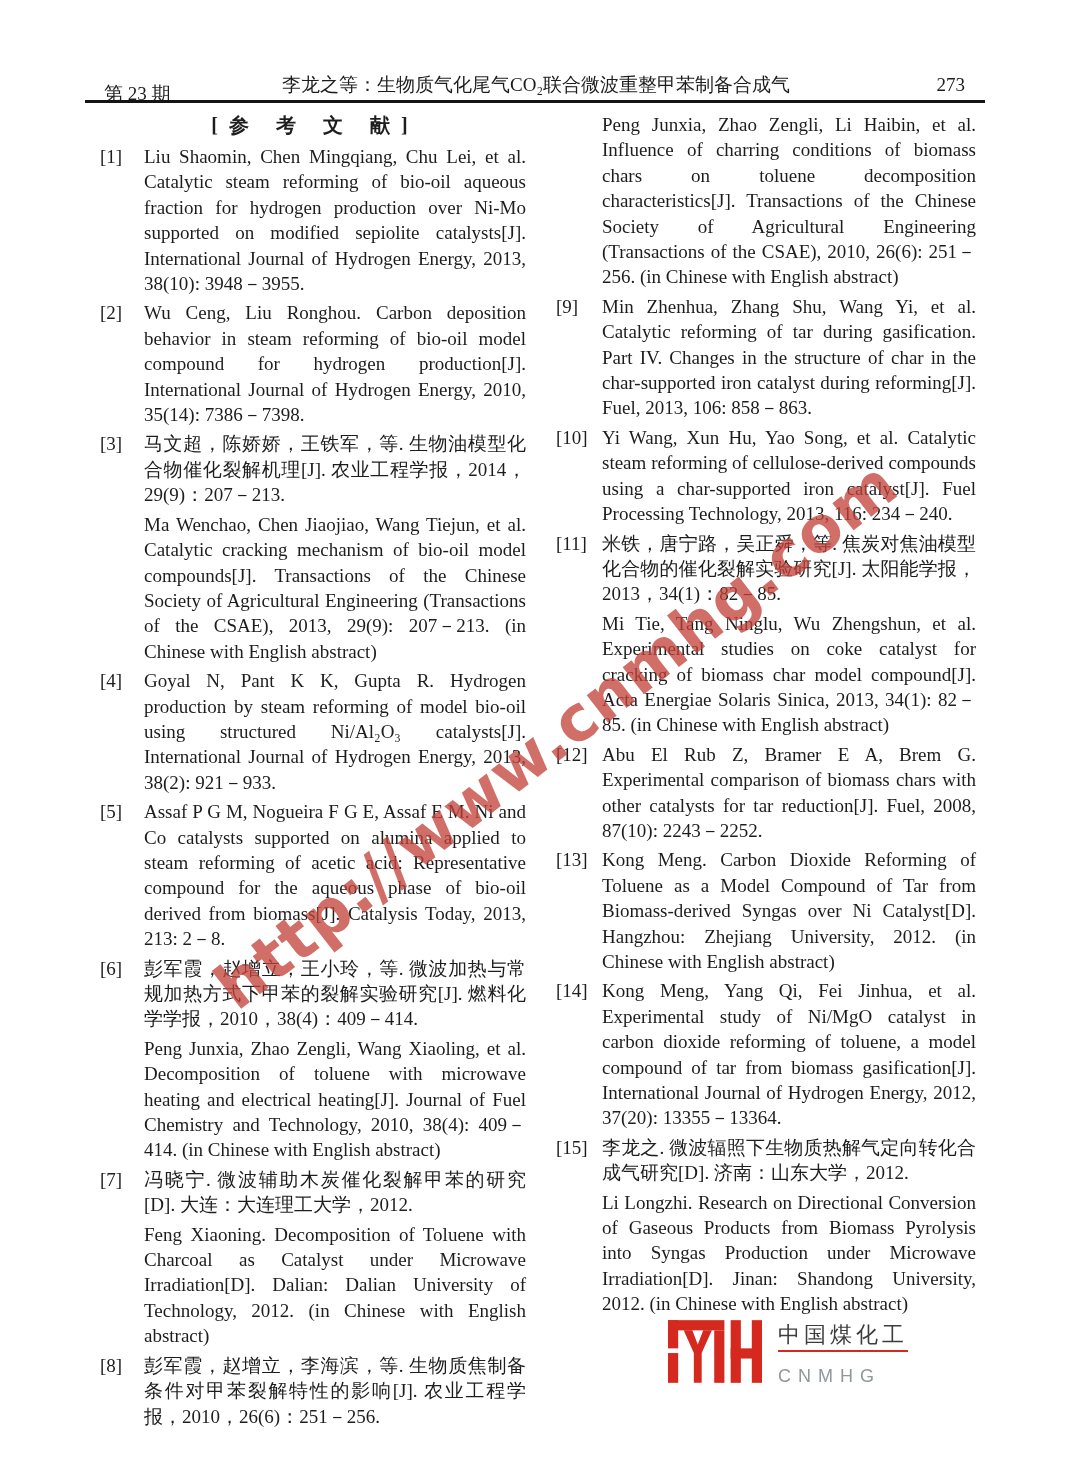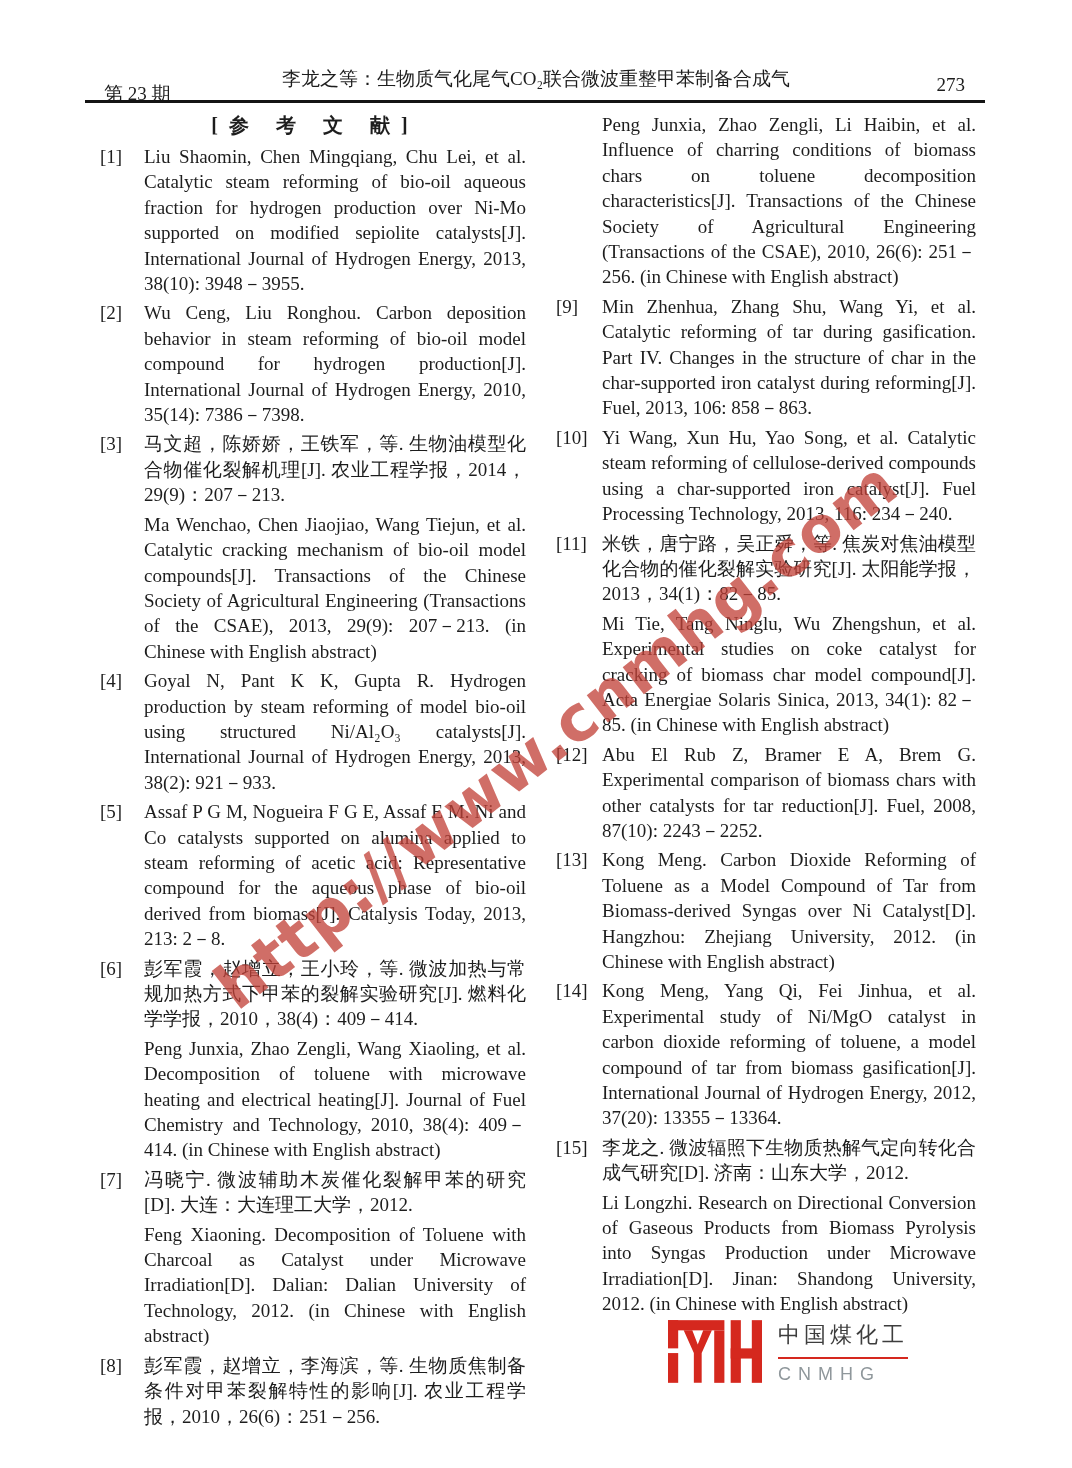--- a/index.html
+++ b/index.html
@@ -4,21 +4,21 @@
 <style>
   html,body { margin:0; padding:0; }
   body {
     width:1072px; height:1468px; position:relative;
     background:#ffffff; color:#1d1d1d;
     font-family:"Liberation Serif","DejaVu Serif",serif;
     overflow:hidden;
   }
   
   .hdr-issue { position:absolute; left:104px; top:81px; font-size:19px; }
-  .hdr-title { position:absolute; left:0; top:66px; width:1072px; text-align:center; font-size:19px; }
+  .hdr-title { position:absolute; left:0; top:72px; width:1072px; text-align:center; font-size:19px; }
   .hdr-page  { position:absolute; right:107px; top:74px; font-size:19px; }
   .hdr-rule  { position:absolute; left:85px; top:100px; width:900px; height:3px; background:#141414; }
   
   .sec-title {
     position:absolute; left:100px; top:112px; width:430px;
     text-align:center; font-weight:bold; font-size:20px; letter-spacing:0.55em;
   }
   
   .col { position:absolute; font-size:19px; line-height:25.4px; }
   .col-left  { left:100px; top:140px; width:430px; }
@@ -36,25 +36,25 @@
     font-size:63px; letter-spacing:1px;
     color:rgba(193,64,55,0.76);
     pointer-events:none; z-index:5; white-space:nowrap;
   }
   
   .logo { position:absolute; left:668px; top:1320px; display:flex; align-items:flex-start; }
   .logo-mark { width:94px; height:63px; display:block; }
   .logo-text { margin-left:16px; display:flex; flex-direction:column; }
   .logo-cn {
     font-family:"DejaVu Sans",sans-serif; font-size:22px; color:#3d3d3d;
-    letter-spacing:4px; padding-bottom:7px; border-bottom:2px solid #d5281e; white-space:nowrap;
+    letter-spacing:4px; border-bottom:2px solid #d5281e; white-space:nowrap;
   }
   .logo-en {
     font-family:"Liberation Sans",sans-serif; font-size:18px; color:#8f979b;
-    letter-spacing:7px; margin-top:5px; white-space:nowrap;
+    letter-spacing:7px; margin-top:14px; white-space:nowrap;
   }
 </style>
 </head>
 <body>
 
 <div class="hdr-issue">第 23 期</div>
 <div class="hdr-title">李龙之等：生物质气化尾气CO₂联合微波重整甲苯制备合成气</div>
 <div class="hdr-page">273</div>
 <div class="hdr-rule"></div>
 

